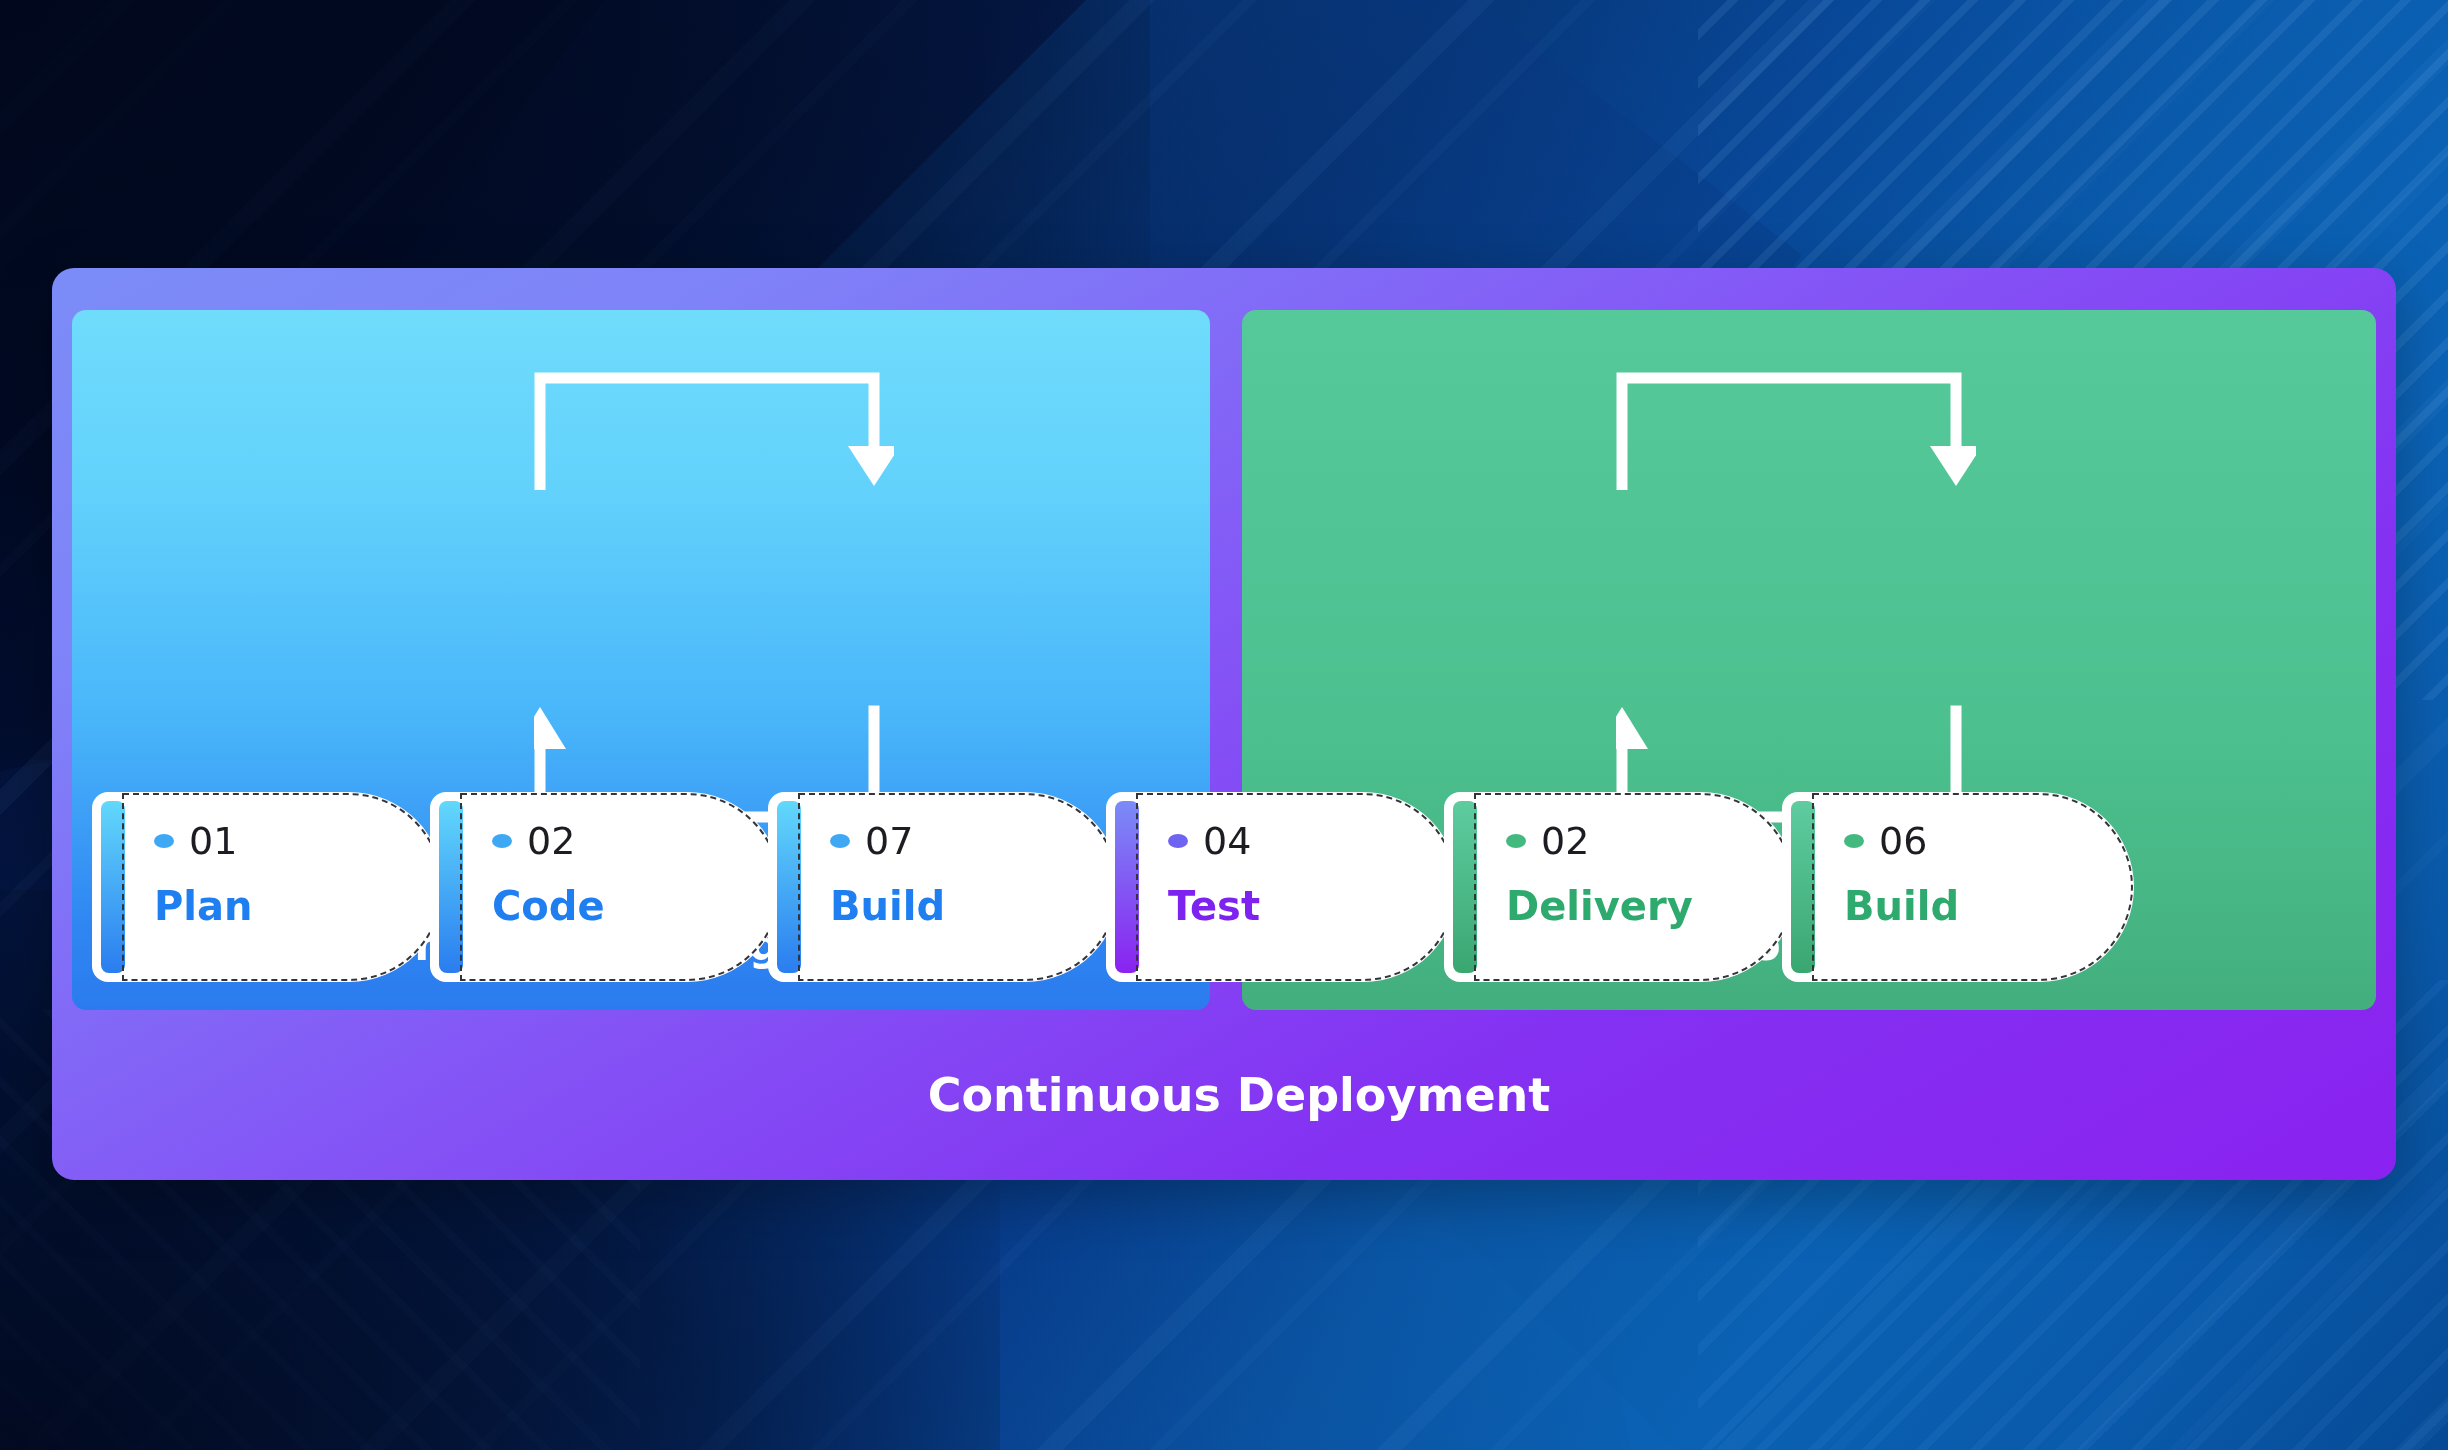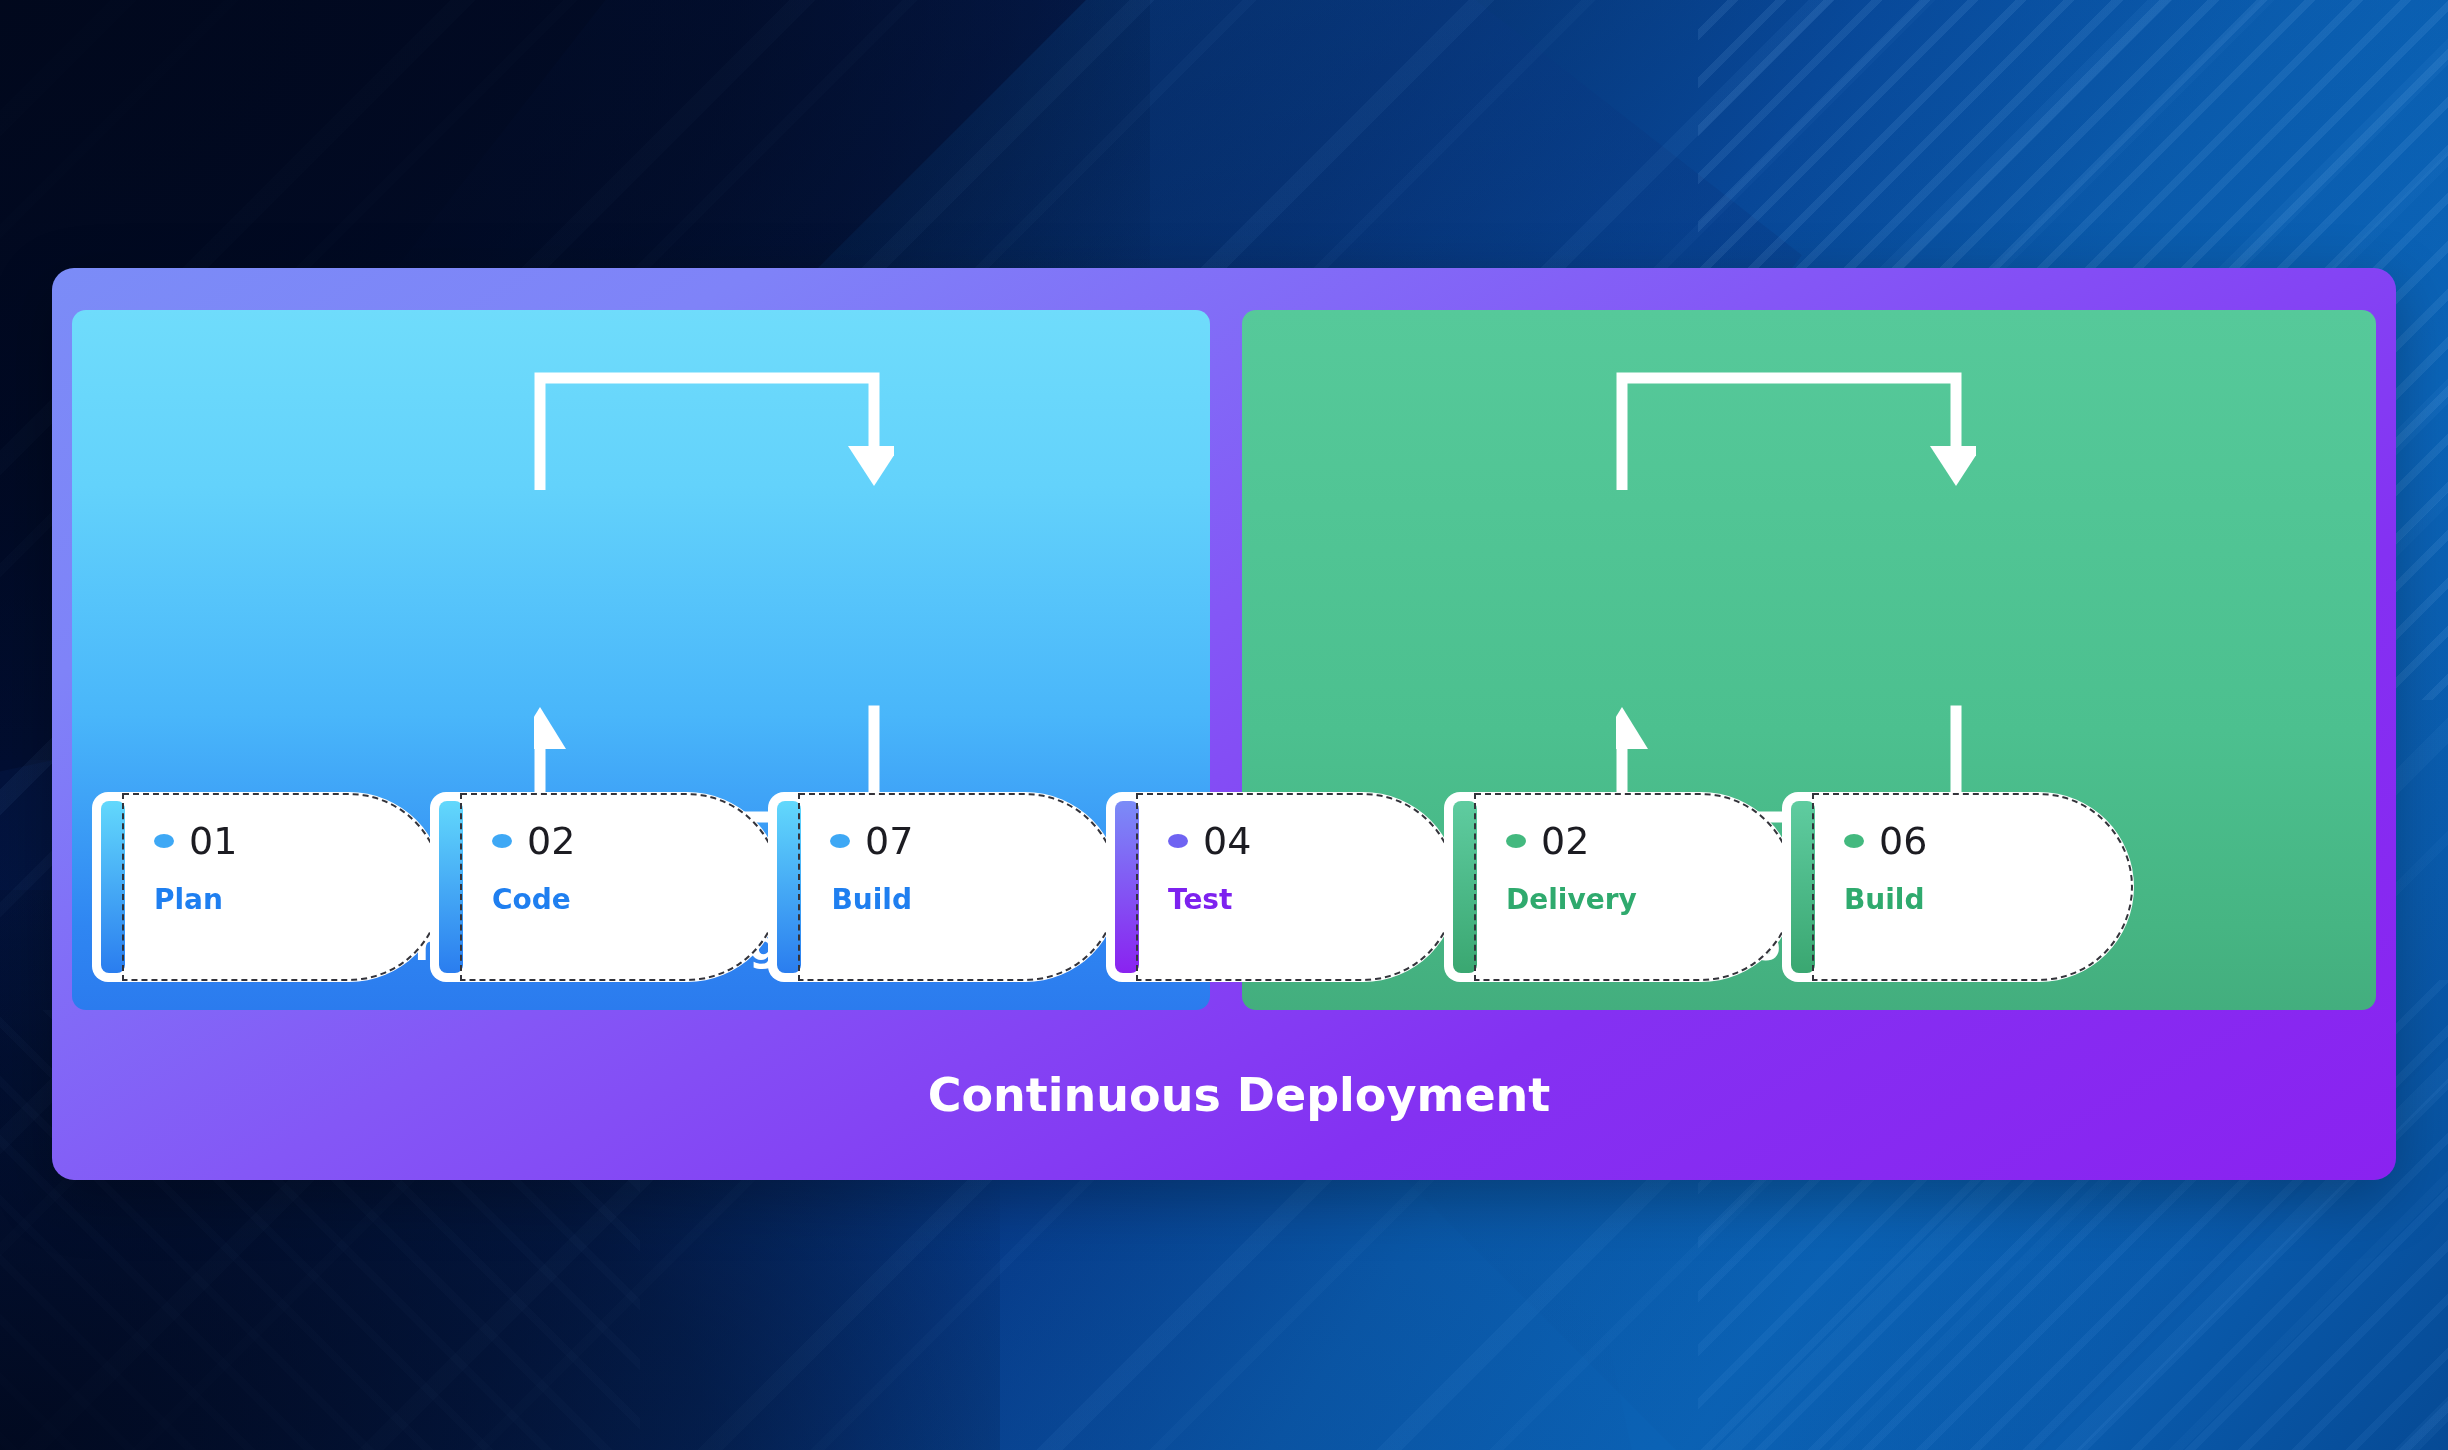--- a/index.html
+++ b/index.html
@@ -250,21 +250,21 @@
     border-radius: 50%;
   }
   .card-num {
     font-size: 38px;
     color: #1c1c22;
     font-family: "DejaVu Sans", sans-serif;
     line-height: 1;
   }
   .card-label {
     margin-top: 26px;
-    font-size: 28px;
+    font-size: 40px;
     font-weight: bold;
     font-family: "DejaVu Sans", sans-serif;
     line-height: 1;
     white-space: nowrap;
   }
 </style>
 </head>
 <body>
 
 <div id="stage">

